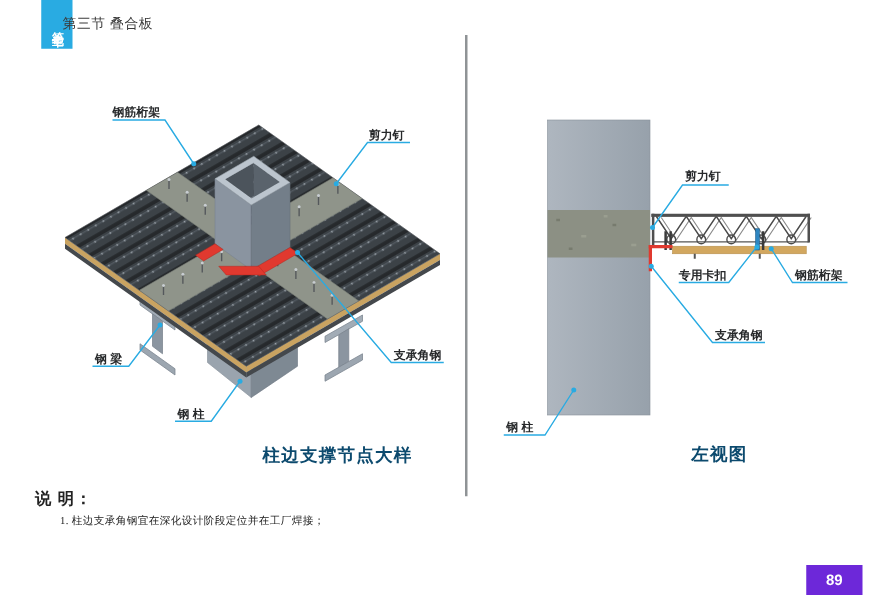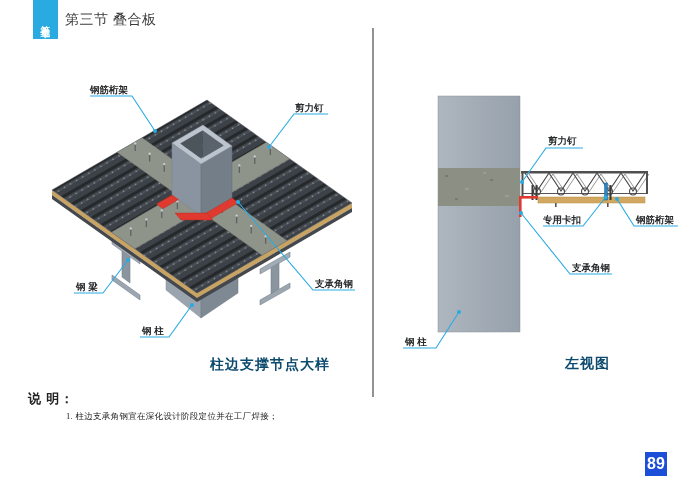--- a/index.html
+++ b/index.html
@@ -3,42 +3,42 @@
 <meta charset="utf-8">
 <style>
   html,body{margin:0;padding:0;background:#fff;}
   #page{position:relative;width:698px;height:483px;background:#ffffff;overflow:hidden;
         font-family:"Liberation Sans","DejaVu Sans",sans-serif;}
   
   #chapter-tab{position:absolute;left:33px;top:0;width:25px;height:39px;background:#29ABE2;
 Color:#fff;display:flex;align-items:center;justify-content:center;}
   #chapter-tab span{writing-mode:vertical-rl;text-orientation:upright;color:#fff;font-size:9.5px;
         font-weight:600;letter-spacing:1px;line-height:1;}
-  #section-label{position:absolute;left:65px;top:11px;font-size:14px;color:#3a3a3a;letter-spacing:.5px;}
+  #section-label{position:absolute;left:50px;top:11px;font-size:11px;color:#3a3a3a;letter-spacing:.5px;}
   #page-title{position:absolute;left:66px;top:24px;font-size:13.5px;font-weight:bold;color:#0d0d0d;letter-spacing:1px;}
   
   #divider{position:absolute;left:372px;top:28px;width:2px;height:369px;background:#8f9396;}
   
   #fig-left{position:absolute;left:30px;top:65px;width:340px;height:310px;}
   #fig-right{position:absolute;left:395px;top:80px;width:300px;height:270px;}
   .caption{position:absolute;text-align:right;font-family:Liberation Sans, sans-serif;
         font-weight:bold;font-size:14px;color:#0c4a6e;letter-spacing:1px;}
   #caption-left{left:110px;top:356px;width:220px;}
-  #caption-right{left:470px;top:355px;width:140px;}
+  #caption-right{left:458px;top:355px;width:140px;}
   
   text.lbl{font-family:"Liberation Sans","DejaVu Sans",sans-serif;font-size:9.5px;font-weight:600;fill:#26282a;}
   .lead{stroke:#29ABE2;stroke-width:1.1;fill:none;}
   .dot{fill:#29ABE2;}
   
   #notes{position:absolute;left:28px;top:390px;font-family:"Liberation Serif","DejaVu Serif",serif;color:#222;}
   #notes-heading{font-size:13px;font-weight:bold;letter-spacing:1px;}
-  .note-line{font-size:8.5px;margin-left:38px;margin-top:2.5px;letter-spacing:.3px;text-align:right;}
-  
-  #page-number{position:absolute;left:645px;top:452px;width:22px;height:24px;background:#1d4ed8;
-        color:#fff;font-size:16px;font-weight:bold;display:flex;align-items:center;justify-content:center;}
+  .note-line{font-size:8.5px;margin-left:20px;margin-top:2.5px;letter-spacing:.3px;text-align:right;}
+  
+  #page-number{position:absolute;left:645px;top:452px;width:45px;height:24px;background:#6d28d9;
+        color:#fff;font-size:12px;font-weight:bold;display:flex;align-items:center;justify-content:center;}
 </style>
 </head>
 <body>
 
 <div id="page">
 
   <div id="chapter-tab">
     <span>第七章</span>
   </div>
   <div id="section-label">第三节 叠合板</div>

